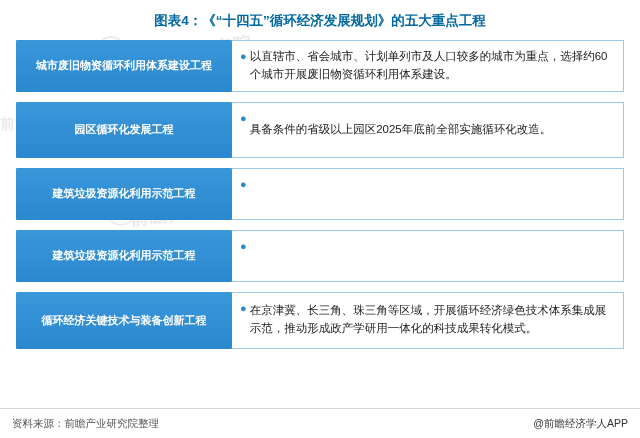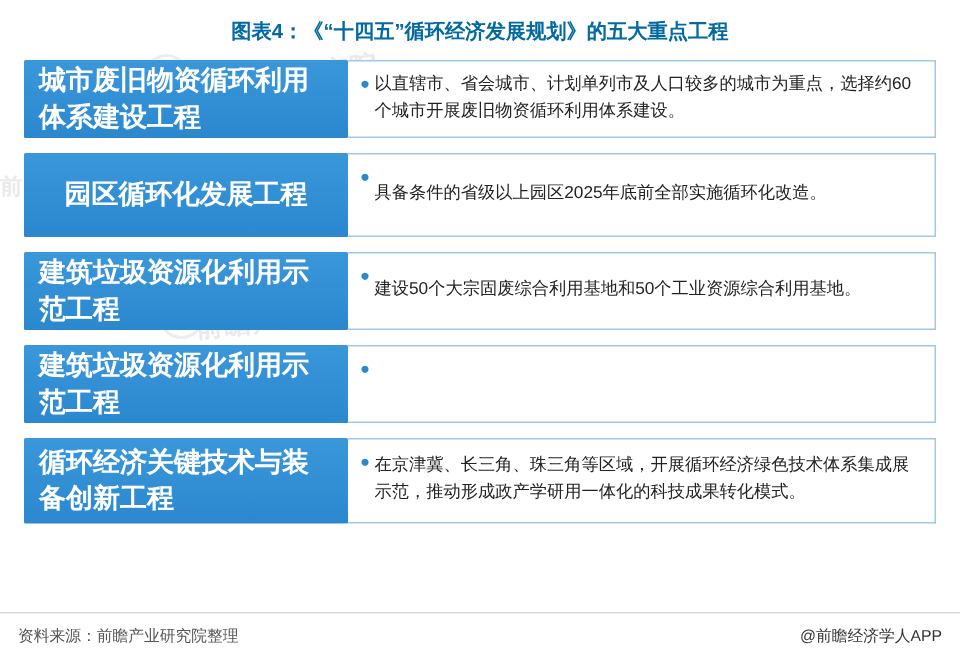--- a/index.html
+++ b/index.html
@@ -70,25 +70,26 @@
     margin-bottom: 10px;
     position: relative;
     z-index: 2;
   }
   .box {
     width: 216px;
     min-width: 216px;
     background: #2f8fd6;
     background: linear-gradient(180deg, #3a97da 0%, #2b88cf 100%);
     color: #ffffff;
-    font-size: 18px;
+    font-size: 11px;
     font-weight: bold;
     display: flex;
     align-items: center;
     justify-content: center;
+    text-align: center;
     padding: 8px 10px;
     box-sizing: border-box;
     line-height: 1.35;
     border-radius: 1px;
   }
   .desc {
     flex: 1;
     border: 1px solid #9ec9e8;
     border-left: none;
     background: #ffffff;
@@ -173,21 +174,20 @@
       <div class="desc">
         <span class="bullet">●</span>
         <span class="dtext">具备条件的省级以上园区2025年底前全部实施循环化改造。</span>
       </div>
     </div>
 
     <div class="row r3">
       <div class="box">建筑垃圾资源化利用示范工程</div>
       <div class="desc">
         <span class="bullet">●</span>
-        <span class="dtext">建设50个大宗固废综合利用基地和50个工业资源综合利用基地。</span>
       </div>
     </div>
 
     <div class="row r4">
       <div class="box">建筑垃圾资源化利用示范工程</div>
       <div class="desc">
         <span class="bullet">●</span>
       </div>
     </div>
 

